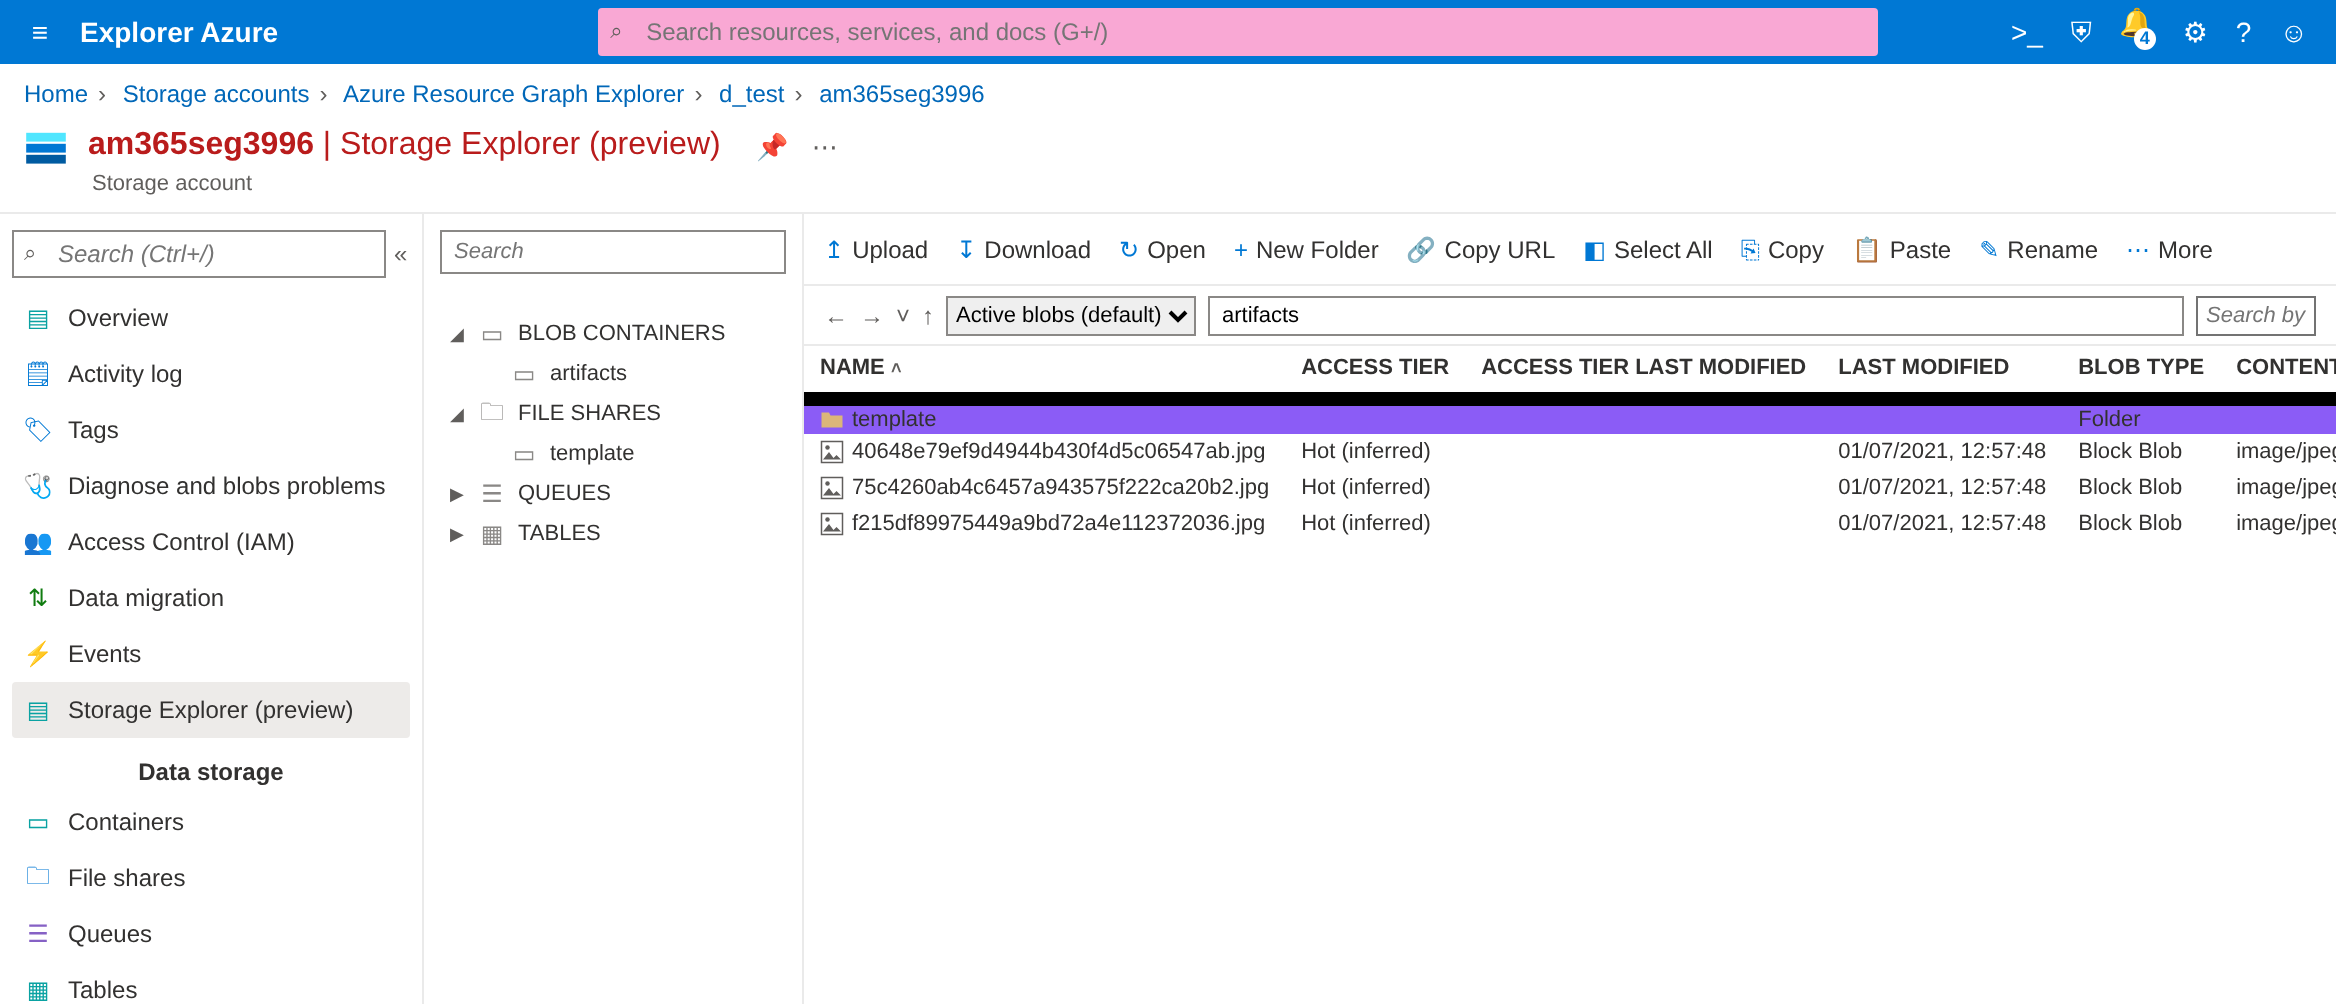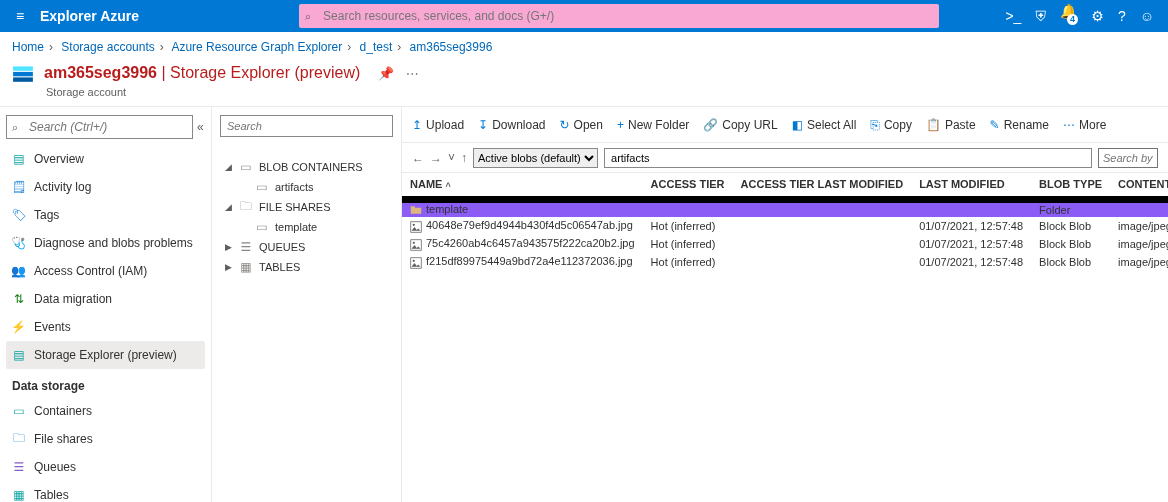--- a/index.html
+++ b/index.html
@@ -33,21 +33,21 @@
   
   .body3 { display:flex; border-top:1px solid #eaeaea; }
 
   .col-nav { width:212px; border-right:1px solid #eaeaea; padding:8px 6px; }
   .navsearch-wrap { position:relative; display:flex; align-items:center; gap:4px; margin-bottom:6px;}
   .navsearch { flex:1; height:24px; border:1px solid #8a8886; padding:0 6px 0 22px; font-size:12px; font-style:italic; color:#605e5c;}
   .navsearch-wrap .sicon{ position:absolute; left:6px; top:50%; transform:translateY(-50%); font-size:11px; color:#605e5c;}
   .collapse-toggle { width:16px; color:#605e5c; cursor:pointer;}
   .nav-item { display:flex; align-items:center; gap:8px; height:28px; padding:0 6px; cursor:pointer; border-radius:2px;}
   .nav-item.active{ background:#edebe9; font-weight:500;}
-  .nav-heading { font-size:12px; font-weight:600; padding:10px 6px 4px 6px; color:#323130;}
+  .nav-heading { font-size:12px; font-weight:600; padding:10px 6px 4px 6px; color:#323130;text-align:center;}
   .ico { width:14px; height:14px; display:inline-flex; align-items:center; justify-content:center; font-size:12px;}
 
   .col-tree { width:190px; border-right:1px solid #eaeaea; padding:8px 8px; }
   .treesearch { width:100%; height:22px; border:1px solid #8a8886; padding:0 6px; font-size:11px; font-style:italic; color:#a19f9d; margin-bottom:20px;}
   .tree-node { display:flex; align-items:center; gap:6px; height:20px; font-size:11px; cursor:pointer; color:#323130;}
   .tree-node .tw { width:9px; text-align:center; color:#605e5c; font-size:9px;}
   .tree-depth1 { padding-left:4px;}
   .tree-depth2 { padding-left:20px;}
 
   .col-main { flex:1; display:flex; flex-direction:column; overflow:hidden;}

